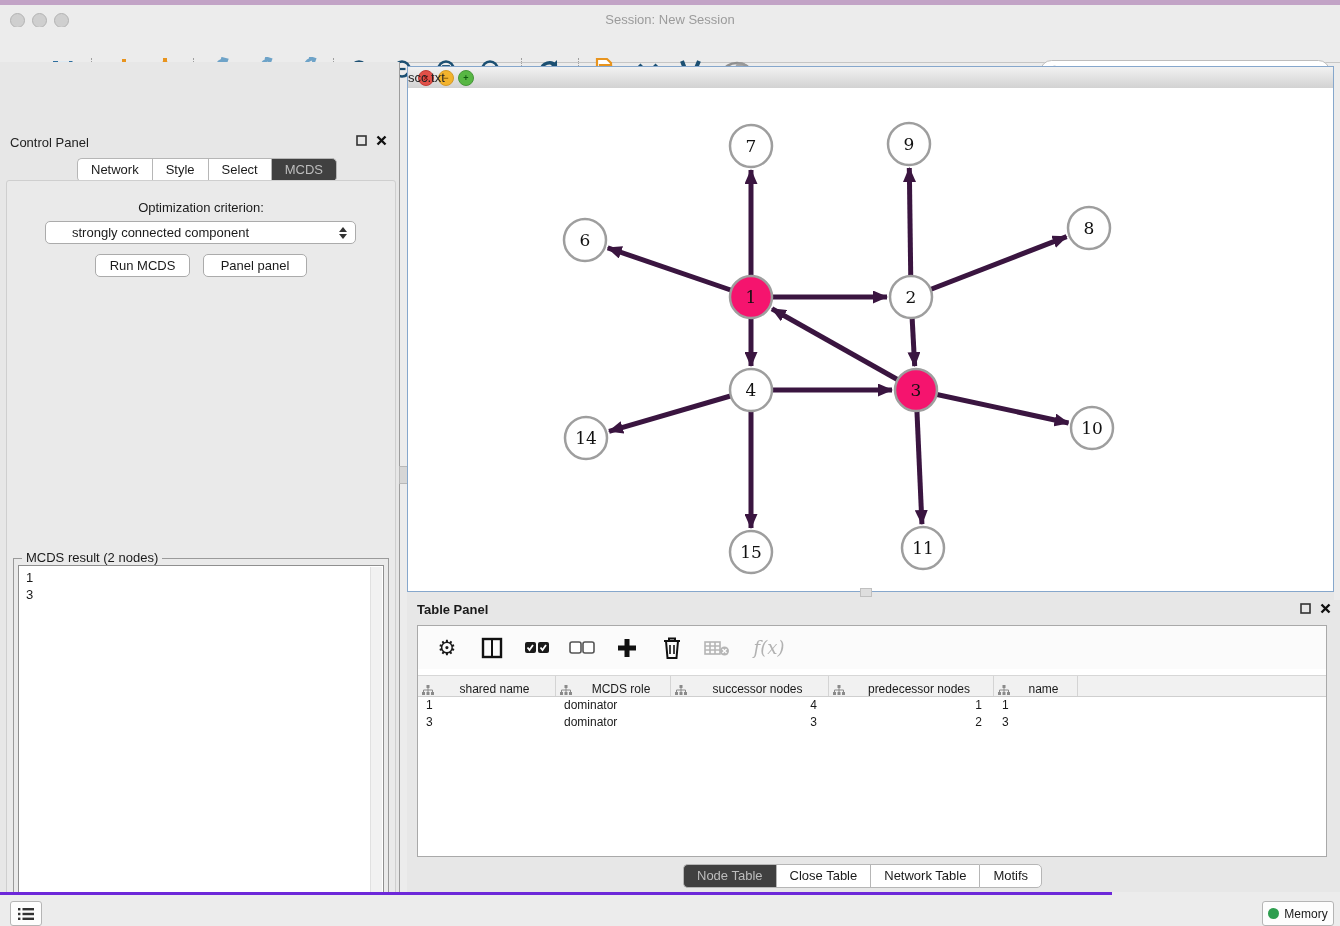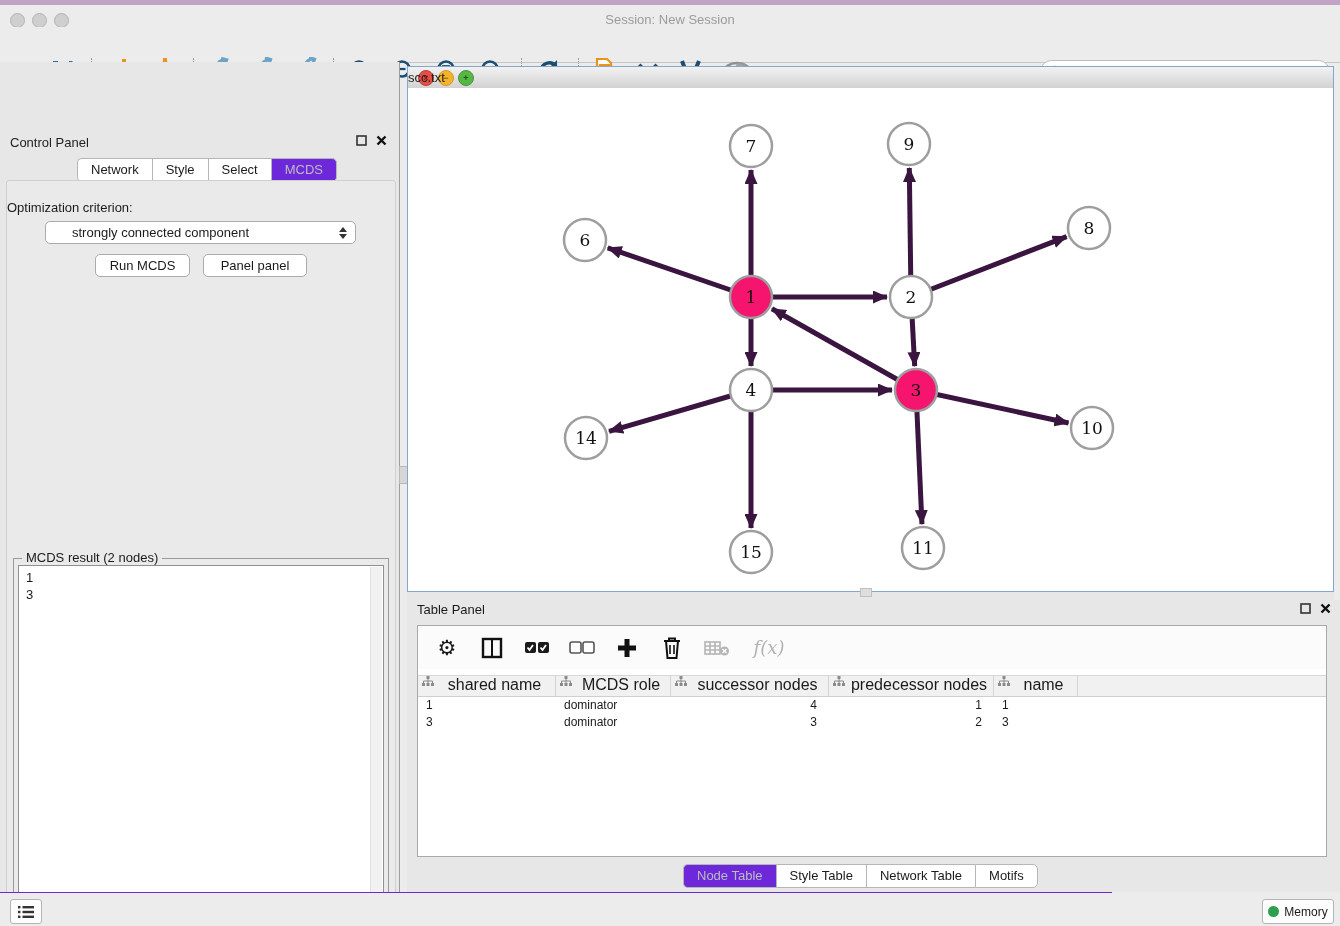--- a/index.html
+++ b/index.html
@@ -25,24 +25,24 @@
 
   
   #control-panel{left:0;top:62px;width:400px;height:830px;background:#e7e7e7;border-right:1px solid #9d9d9d;box-sizing:border-box;}
   #cp-title{left:10px;top:73px;font-size:13px;color:#222;}
   .panel-btns{display:flex;gap:9px;align-items:center;}
   #cp-btns{left:356px;top:73px;}
   .tabs-row{display:flex;}
   .seg{height:22px;line-height:22px;padding:0 13px;background:#fff;border:1px solid #b6b6b6;border-right:none;text-align:center;cursor:default;}
   .seg:first-child{border-radius:5px 0 0 5px;}
   .seg:last-child{border-radius:0 5px 5px 0;border-right:1px solid #b6b6b6;}
-  .seg.sel{background:#6d28d9;color:#bdbdbd;}
+  .seg.sel{background:#404040;color:#bdbdbd;}
   #cp-tabs{left:77px;top:96px;}
   #cp-content{left:6px;top:118px;width:388px;height:762px;background:#eaeaea;border:1px solid #cscsc;border:1px solid #cfcfcf;border-radius:3px;}
-  #opt-label{left:0;top:19px;width:388px;}
+  #opt-label{left:0;top:19px;width:388px;text-align:center;}
   #criterion-select{left:38px;top:40px;width:311px;height:23px;background:#fff;border:1px solid #ababab;border-radius:5px;display:flex;align-items:center;padding-left:26px;box-sizing:border-box;cursor:default;}
   .updown{margin-left:auto;margin-right:8px;display:flex;flex-direction:column;gap:2px;}
   .updown .up{width:0;height:0;border-left:4px solid transparent;border-right:4px solid transparent;border-bottom:5px solid #333;}
   .updown .dn{width:0;height:0;border-left:4px solid transparent;border-right:4px solid transparent;border-top:5px solid #333;}
   .pbtn{position:absolute;height:23px;background:#fff;border:1px solid #ababab;border-radius:5px;text-align:center;line-height:22px;cursor:default;box-sizing:border-box;}
   #run-btn{left:88px;top:73px;width:95px;}
   #closep-btn{left:196px;top:73px;width:104px;}
   #result-group{left:6px;top:377px;width:374px;height:372px;border:1px solid #9a9a9a;}
   #result-legend{position:absolute;left:8px;top:-9px;background:#eaeaea;padding:0 4px;}
   #result-box{position:absolute;left:4px;top:6px;right:4px;bottom:4px;background:#fff;border:1px solid #8f8f8f;}
@@ -59,39 +59,39 @@
   #net-titlebar{position:absolute;left:0;top:0;right:0;height:21px;background:linear-gradient(#f2f2f2,#d2d2d2);border-bottom:1px solid #a9a9a9;}
   #net-title{position:absolute;left:0;top:3px;width:100%;text-align:left;color:#222;}
   .tl{position:absolute;top:3px;width:14px;height:14px;border-radius:50%;display:flex;align-items:center;justify-content:center;font:bold 9px "Liberation Sans",sans-serif;}
   #tl-close{left:10px;background:#e25048;border:1px solid #c03c36;color:#7e1714;}
   #tl-min{left:30px;background:#f3b32c;border:1px solid #d3992a;color:#8a5d07;}
   #tl-zoom{left:50px;background:#58b744;border:1px solid #47953a;color:#115c11;}
   #graph-canvas{position:absolute;left:0;top:21px;width:925px;height:503px;background:#fff;}
 
   
   #table-panel{left:407px;top:600px;width:933px;height:292px;background:#e7e7e7;}
-  #tp-title{position:absolute;left:10px;top:2px;}
+  #tp-title{position:absolute;left:10px;top:2px;font-weight:bold;}
   #tp-btns{position:absolute;left:893px;top:3px;}
   #tp-box{position:absolute;left:10px;top:25px;width:910px;height:232px;background:#fff;border:1px solid #a9a9a9;box-sizing:border-box;}
   #tp-toolbar{position:absolute;left:0;top:0;right:0;height:43px;background:#fbfbfb;display:flex;align-items:center;padding-left:14px;gap:15px;}
   .ti{width:30px;height:30px;display:flex;align-items:center;justify-content:center;}
   #fx-label{font:italic 18px "DejaVu Serif",serif;color:#b2b2b2;}
   #gear-glyph{font-size:21px;color:#1a1a1a;line-height:1;}
   #tp-header{position:absolute;left:0;top:49px;right:0;height:20px;background:#f1f1f1;border-top:1px solid #d7d7d7;border-bottom:1px solid #cfcfcf;display:flex;}
-  .hcell{position:relative;height:20px;border-right:1px solid #d4d4d4;display:flex;align-items:flex-start;box-sizing:border-box;font-size:16px;}
+  .hcell{position:relative;height:20px;border-right:1px solid #d4d4d4;display:flex;align-items:flex-end;box-sizing:border-box;font-size:12px;}
   .hcell .hlabel{flex:1;text-align:center;}
   .hicon{margin-left:4px;}
   .trow{position:absolute;left:0;right:0;height:17px;display:flex;font-size:12px;}
   .tcell{height:17px;line-height:17px;box-sizing:border-box;overflow:hidden;}
   .w0{width:138px;} .w1{width:115px;} .w2{width:158px;} .w3{width:165px;} .w4{width:84px;}
   .al{padding-left:8px;text-align:left;} .ar{padding-right:12px;text-align:right;}
   #tp-tabs{position:absolute;left:276px;top:264px;}
 
   
-  #statusbar{left:0;top:892px;width:1112px;height:34px;background:#ececec;border-top:1px solid #6d28d9;box-sizing:border-box;}
+  #statusbar{left:0;top:892px;width:1112px;height:34px;background:#ececec;border-top:3px solid #6d28d9;box-sizing:border-box;}
   #list-btn{position:absolute;left:10px;top:6px;width:30px;height:23px;background:#fdfdfd;border:1px solid #b5b5b5;border-radius:3px;display:flex;align-items:center;justify-content:center;}
   #memory-btn{position:absolute;left:1262px;top:6px;width:70px;height:23px;background:#fdfdfd;border:1px solid #b5b5b5;border-radius:3px;display:flex;align-items:center;justify-content:center;gap:5px;font-size:12px;}
   #memory-dot{width:11px;height:11px;border-radius:50%;background:#2e9e4f;}
 </style>
 </head>
 <body>
 
 <div id="app">
 
   <div id="purple-strip" class="abs"></div>
@@ -465,21 +465,21 @@
       <div class="trow" style="top:88px;">
         <div class="tcell w0 al">3</div>
         <div class="tcell w1 al">dominator</div>
         <div class="tcell w2 ar">3</div>
         <div class="tcell w3 ar">2</div>
         <div class="tcell w4 al">3</div>
       </div>
     </div>
     <div id="tp-tabs" class="tabs-row">
       <div class="seg sel">Node Table</div>
-      <div class="seg">Style Table</div>
+      <div class="seg">Close Table</div>
       <div class="seg">Network Table</div>
       <div class="seg">Motifs</div>
     </div>
   </div>
 
   <div id="statusbar" class="abs">
     <div id="list-btn">
       <svg width="18" height="14" viewBox="0 0 18 14">
           <g fill="#333">
             <rect x="1" y="1" width="2.4" height="2.4"></rect>

